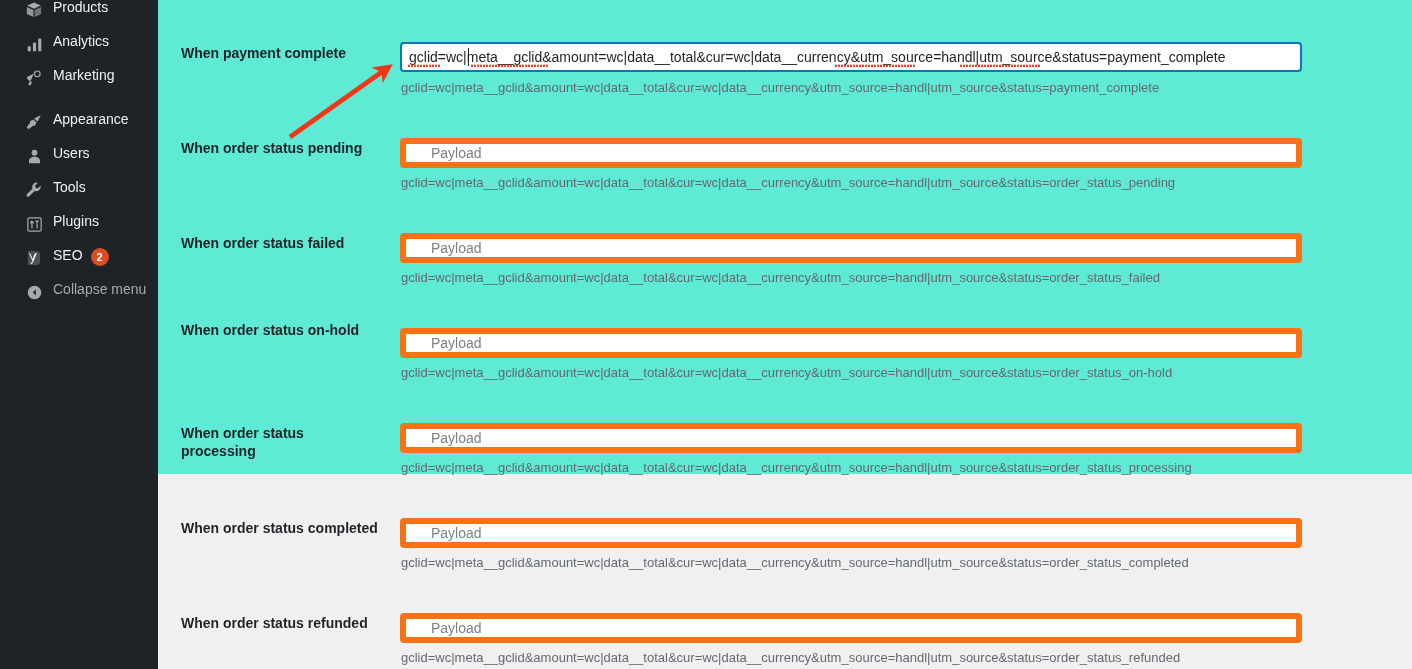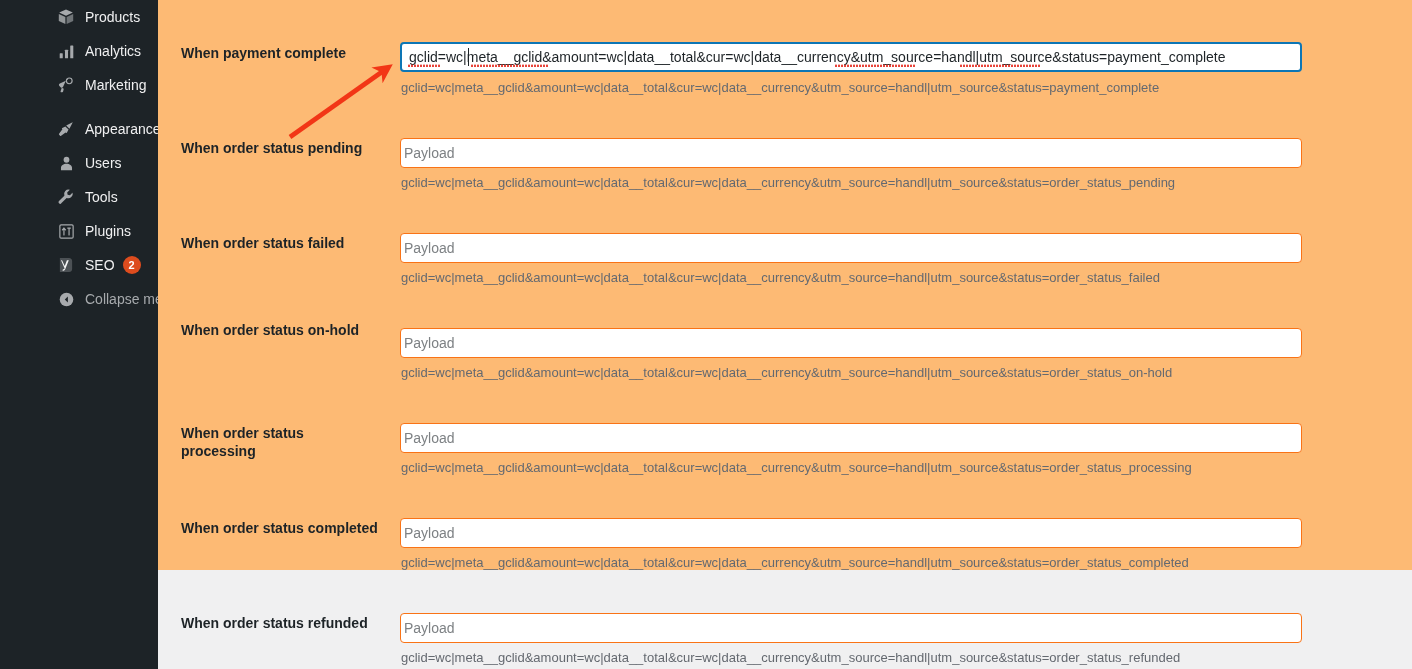--- a/index.html
+++ b/index.html
@@ -24,29 +24,28 @@
     left: 0; top: 0;
     width: 158px;
     height: 669px;
     background: #1d2327;
     overflow: hidden;
   }
 
   .menu-item {
     position: relative;
     display: flex;
-    align-items: center;
+    align-items: flex-start;
     height: 34px;
     padding-left: 24px;
     color: #f0f0f1;
     font-size: 14px;
     line-height: 1;
     cursor: pointer;
     white-space: nowrap;
-    margin-left: 32px;
   }
   .menu-item .ico {
     width: 20px; height: 20px;
     margin-right: 9px;
     flex: 0 0 20px;
     display: flex;
     align-items: center;
     justify-content: center;
     color: #a7aaad;
   }
@@ -91,22 +90,22 @@
   .badge.orange { background: #dd4c1e; }
 
   .collapse .lbl { color: #a7aaad; }
   .collapse .ico { color: #a7aaad; }
 
   
   #content {
     position: absolute;
     left: 158px; top: 0;
     width: 1254px;
-    height: 570px;
-    background: #fdba74;
+    height: 474px;
+    background: #5eead4;
   }
 
   .field-row {
     position: absolute;
     left: 0;
     width: 1254px;
   }
 
   .field-label {
     position: absolute;
@@ -116,26 +115,26 @@
     font-weight: bold;
     color: #1d2327;
     line-height: 18px;
   }
 
   .field-input {
     position: absolute;
     left: 242px;
     width: 902px;
     height: 30px;
-    padding: 4px 3px;
+    padding: 4px 25px;
     font-family: "Liberation Sans", sans-serif;
     font-size: 14px;
     color: #2c3338;
     background: #fff;
-    border: 1px solid #f97316;
+    border: 6px solid #f97316;
     border-radius: 4px;
     outline: none;
   }
   .field-input::placeholder { color: #7d8184; opacity: 1; }
 
   .field-input.focused {
     border: 2px solid #0d76b5;
     padding: 3px 7px;
     color: #1d2327;
   }

